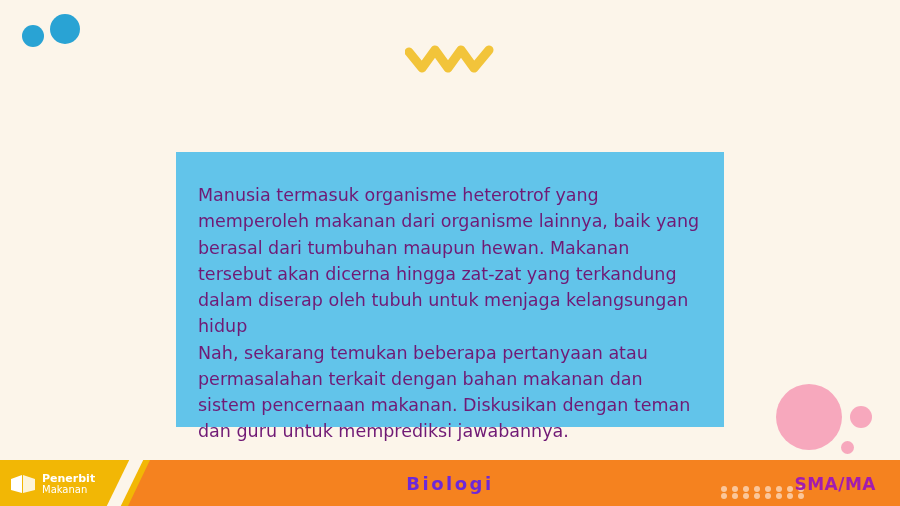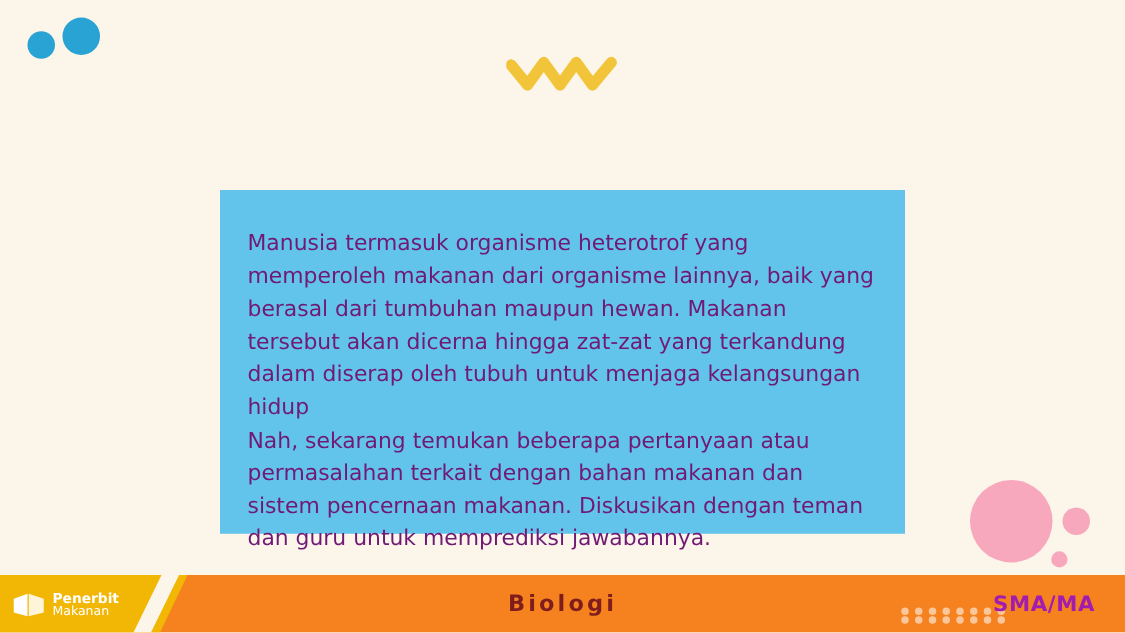--- a/index.html
+++ b/index.html
@@ -177,21 +177,21 @@
   .logo-text .l2 {
     font-weight: normal;
     font-size: 10px;
   }
   .subject {
     position: absolute;
     left: 0;
     bottom: 12px;
     width: 100%;
     text-align: center;
-    color: #7f1d1d;
+    color: #6d28d9;
     font-size: 18px;
     font-weight: bold;
     letter-spacing: 2.5px;
   }
   .level {
     position: absolute;
     right: 24px;
     bottom: 12px;
     color: #a21caf;
     font-size: 17px;

